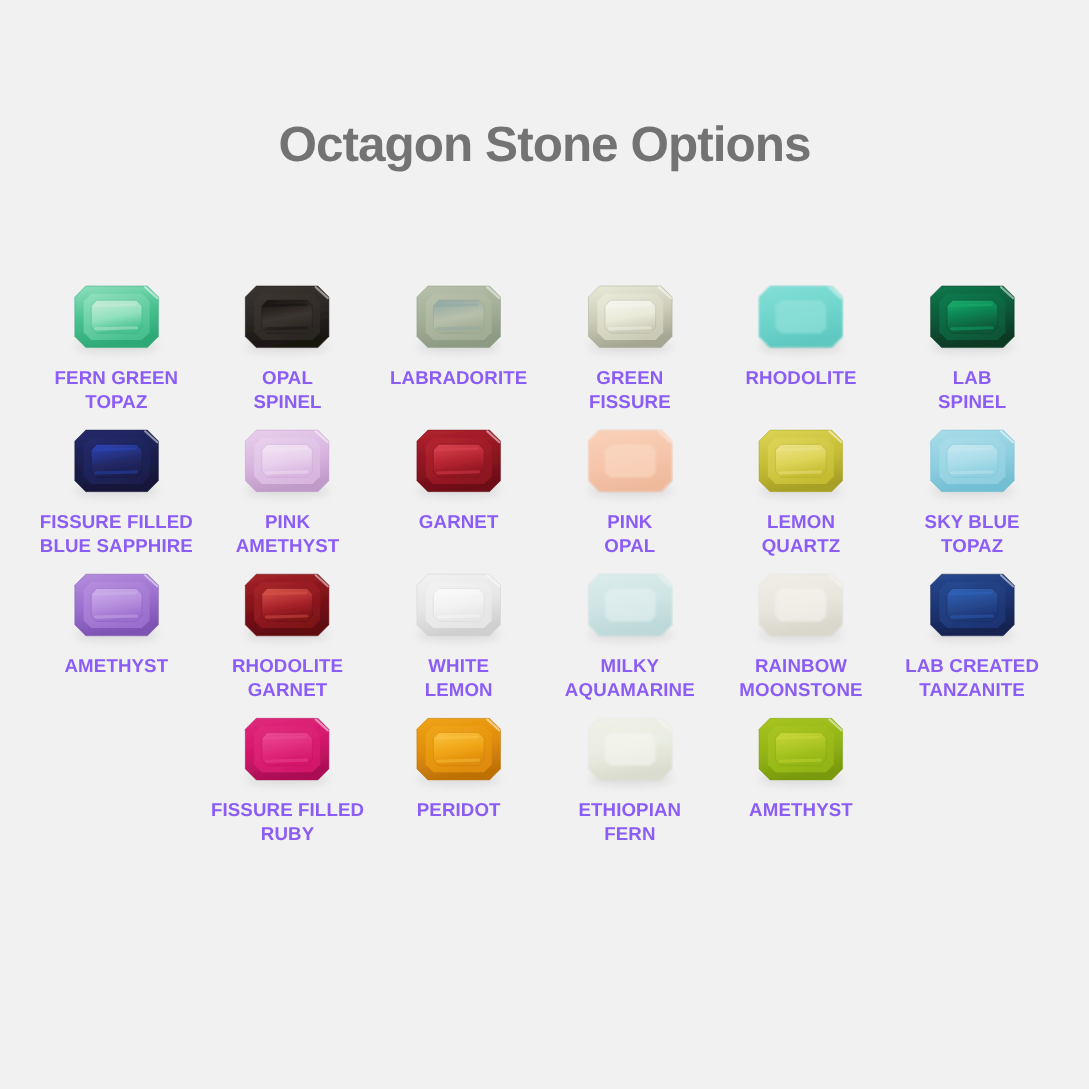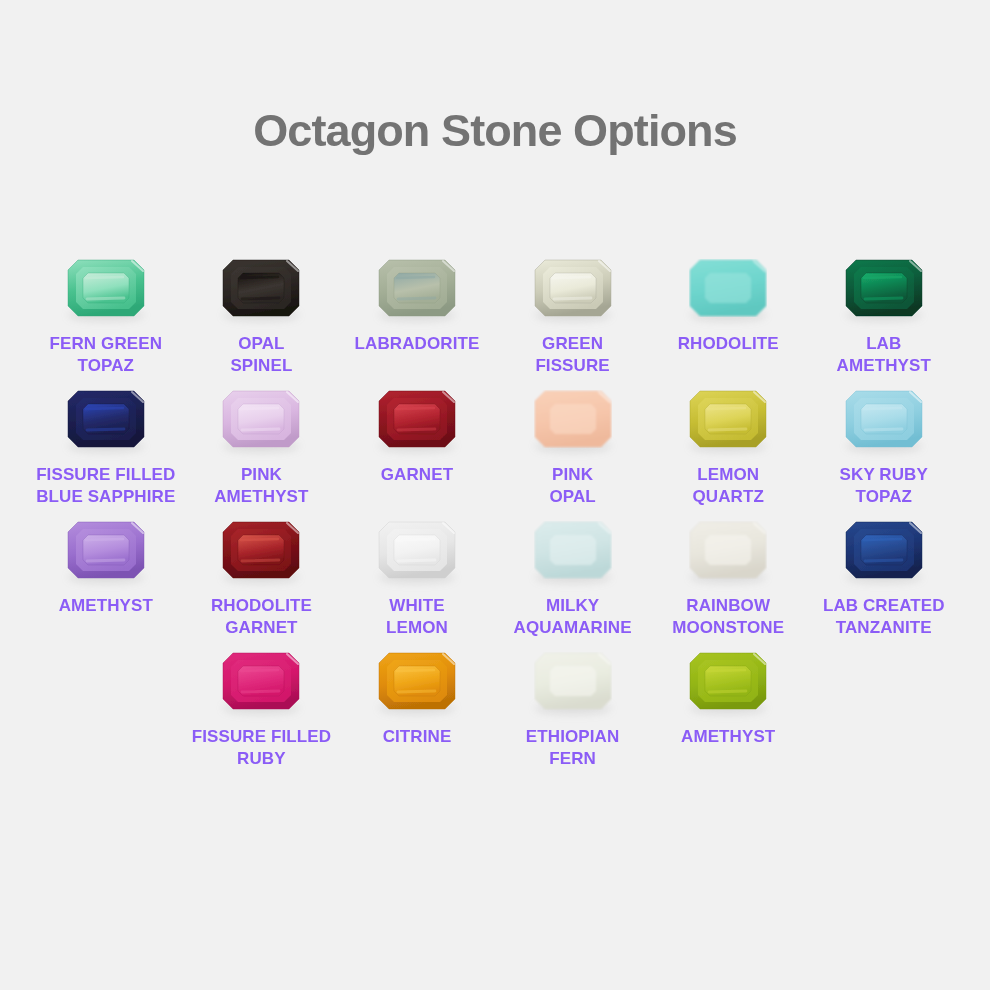--- a/index.html
+++ b/index.html
@@ -327,21 +327,21 @@
       <polygon points="21,14 57,14 62,19 62,39 57,44 21,44 16,39 16,19" fill="none" stroke="#073824" stroke-width="0.6" opacity="0.5"></polygon>
       <path d="M 19 19 L 56 18" stroke="#14ae6c" stroke-width="2.4" opacity="0.55" stroke-linecap="round"></path>
       <path d="M 20 40 L 57 39" stroke="#14ae6c" stroke-width="2.8" opacity="0.45" stroke-linecap="round"></path>
       <polygon points="11,1 67,1 77,11 77,47 67,57 11,57 1,47 1,11" fill="none" stroke="#073824" stroke-width="0.8" opacity="0.55"></polygon>
       <path d="M 65 2 L 76 12" stroke="#ffffff" stroke-width="2" opacity="0.5" stroke-linecap="round"></path>
     </g>
   </svg>
             </div>
           </div>
           <div class="label">LAB
-AMETHYST</div>
+SPINEL</div>
         </div>
       </div>
       <div class="row">
         <div class="cell">
           <div class="gem-wrap">
             <div class="gem-shadow"></div>
             <div class="gem">
   <svg viewBox="0 0 78 58" xmlns="http://www.w3.org/2000/svg">
     <defs>
       <linearGradient id="go6" x1="0" y1="0" x2="0.25" y2="1">
@@ -565,21 +565,21 @@
       <polygon points="21,14 57,14 62,19 62,39 57,44 21,44 16,39 16,19" fill="url(#gt11)"></polygon>
       <polygon points="21,14 57,14 62,19 62,39 57,44 21,44 16,39 16,19" fill="none" stroke="#72bed3" stroke-width="0.6" opacity="0.5"></polygon>
       <path d="M 19 19 L 56 18" stroke="#c6e8f1" stroke-width="2.4" opacity="0.55" stroke-linecap="round"></path>
       <path d="M 20 40 L 57 39" stroke="#c6e8f1" stroke-width="2.8" opacity="0.45" stroke-linecap="round"></path>
       <polygon points="11,1 67,1 77,11 77,47 67,57 11,57 1,47 1,11" fill="none" stroke="#72bed3" stroke-width="0.8" opacity="0.55"></polygon>
       <path d="M 65 2 L 76 12" stroke="#ffffff" stroke-width="2" opacity="0.5" stroke-linecap="round"></path>
     </g>
   </svg>
             </div>
           </div>
-          <div class="label">SKY RUBY
+          <div class="label">SKY BLUE
 TOPAZ</div>
         </div>
       </div>
       <div class="row">
         <div class="cell">
           <div class="gem-wrap">
             <div class="gem-shadow"></div>
             <div class="gem">
   <svg viewBox="0 0 78 58" xmlns="http://www.w3.org/2000/svg">
     <defs>
@@ -885,21 +885,21 @@
       <polygon points="21,14 57,14 62,19 62,39 57,44 21,44 16,39 16,19" fill="url(#gt19)"></polygon>
       <polygon points="21,14 57,14 62,19 62,39 57,44 21,44 16,39 16,19" fill="none" stroke="#bd7106" stroke-width="0.6" opacity="0.5"></polygon>
       <path d="M 19 19 L 56 18" stroke="#fbc342" stroke-width="2.4" opacity="0.55" stroke-linecap="round"></path>
       <path d="M 20 40 L 57 39" stroke="#fbc342" stroke-width="2.8" opacity="0.45" stroke-linecap="round"></path>
       <polygon points="11,1 67,1 77,11 77,47 67,57 11,57 1,47 1,11" fill="none" stroke="#bd7106" stroke-width="0.8" opacity="0.55"></polygon>
       <path d="M 65 2 L 76 12" stroke="#ffffff" stroke-width="2" opacity="0.5" stroke-linecap="round"></path>
     </g>
   </svg>
             </div>
           </div>
-          <div class="label">CITRINE</div>
+          <div class="label">PERIDOT</div>
         </div>
         <div class="cell">
           <div class="gem-wrap">
             <div class="gem-shadow"></div>
             <div class="gem">
   <svg viewBox="0 0 78 58" xmlns="http://www.w3.org/2000/svg">
     <defs>
       <linearGradient id="go20" x1="0" y1="0" x2="0.25" y2="1">
         <stop offset="0%" stop-color="#f1f2e9"></stop>
         <stop offset="55%" stop-color="#e9ece0"></stop>

